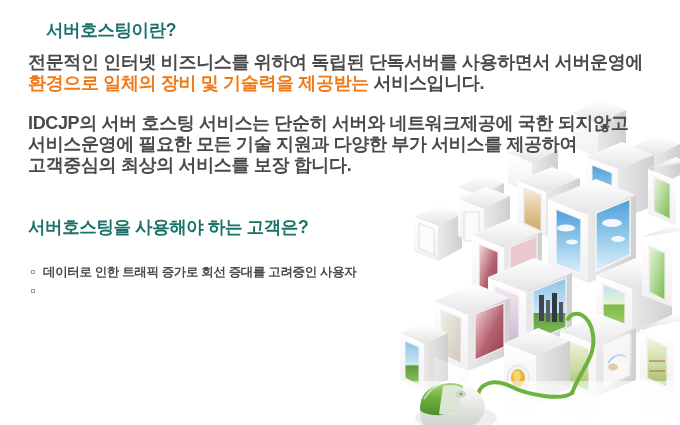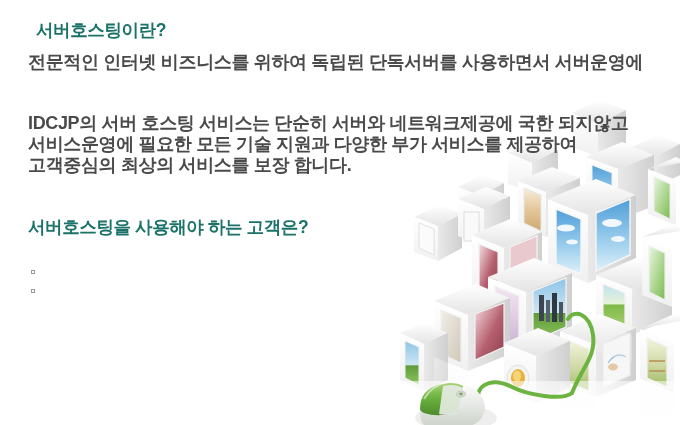--- a/index.html
+++ b/index.html
@@ -27,21 +27,21 @@
   }
 
   .heading {
     color: #1a7268;
     font-size: 17.5px;
     font-weight: bold;
     letter-spacing: -0.4px;
     line-height: 1.2;
     white-space: nowrap;
   }
-  #heading-1 { position: absolute; left: 8px; top: 20px; }
+  #heading-1 { position: absolute; left: 18px; top: 20px; }
   #heading-2 { position: absolute; left: 0; top: 217px; }
 
   .para {
     position: absolute;
     left: 0;
     color: #4a4a4a;
     font-size: 18px;
     font-weight: bold;
     line-height: 21px;
     letter-spacing: -0.35px;
@@ -346,33 +346,37 @@
       </g>
     </svg>
   </div>
 
   <div class="text-col">
 
     <h1 id="heading-1" class="heading">서버호스팅이란?</h1>
 
     <div id="para-1" class="para">
       <span class="line">전문적인 인터넷 비즈니스를 위하여 독립된 단독서버를 사용하면서 서버운영에</span>
+      <span class="line">
+        <span class="hl">환경으로 일체의 장비 및 기술력을 제공받는</span><span> 서비스입니다.</span>
+      </span>
     </div>
 
     <div id="para-2" class="para">
       <span class="line">IDCJP의 서버 호스팅 서비스는 단순히 서버와 네트워크제공에 국한 되지않고</span>
       <span class="line">서비스운영에 필요한 모든 기술 지원과 다양한 부가 서비스를 제공하여</span>
       <span class="line">고객중심의 최상의 서비스를 보장 합니다.</span>
     </div>
 
     <h2 id="heading-2" class="heading">서버호스팅을 사용해야 하는 고객은?</h2>
 
     <ul id="bullet-list">
       <li class="bullet-item">
         <span class="bullet-marker"></span>
+        <span>데이터로 인한 트래픽 증가로 회선 증대를 고려중인 사용자</span>
       </li>
       <li class="bullet-item">
         <span class="bullet-marker"></span>
       </li>
     </ul>
 
   </div>
 </div>
 
 </body></html>

